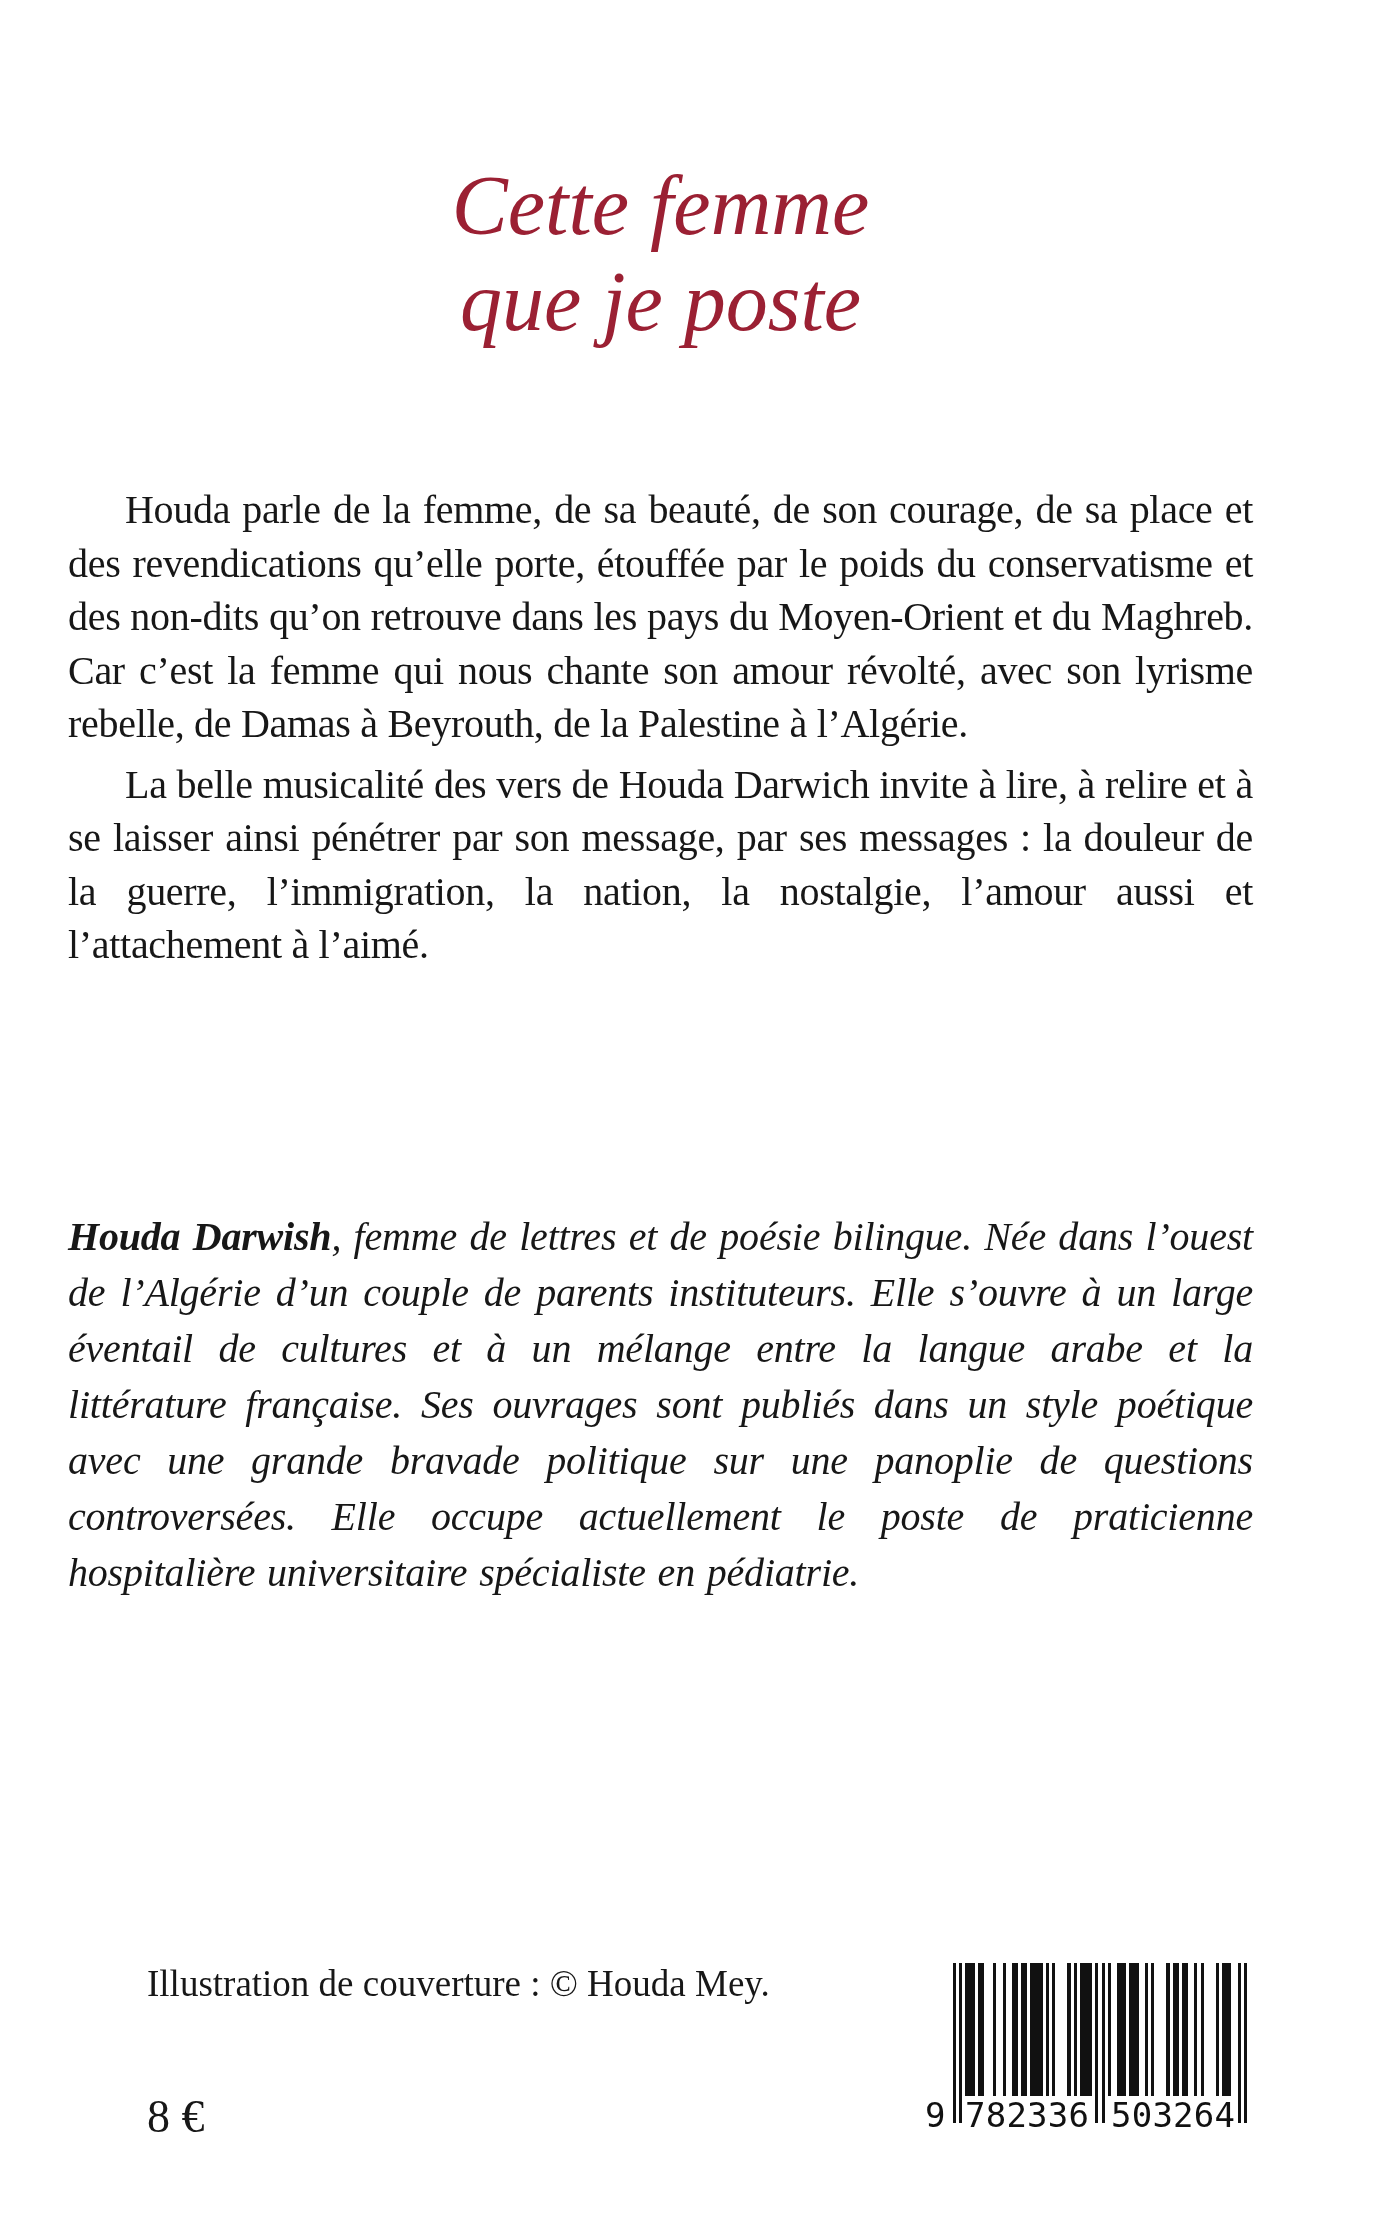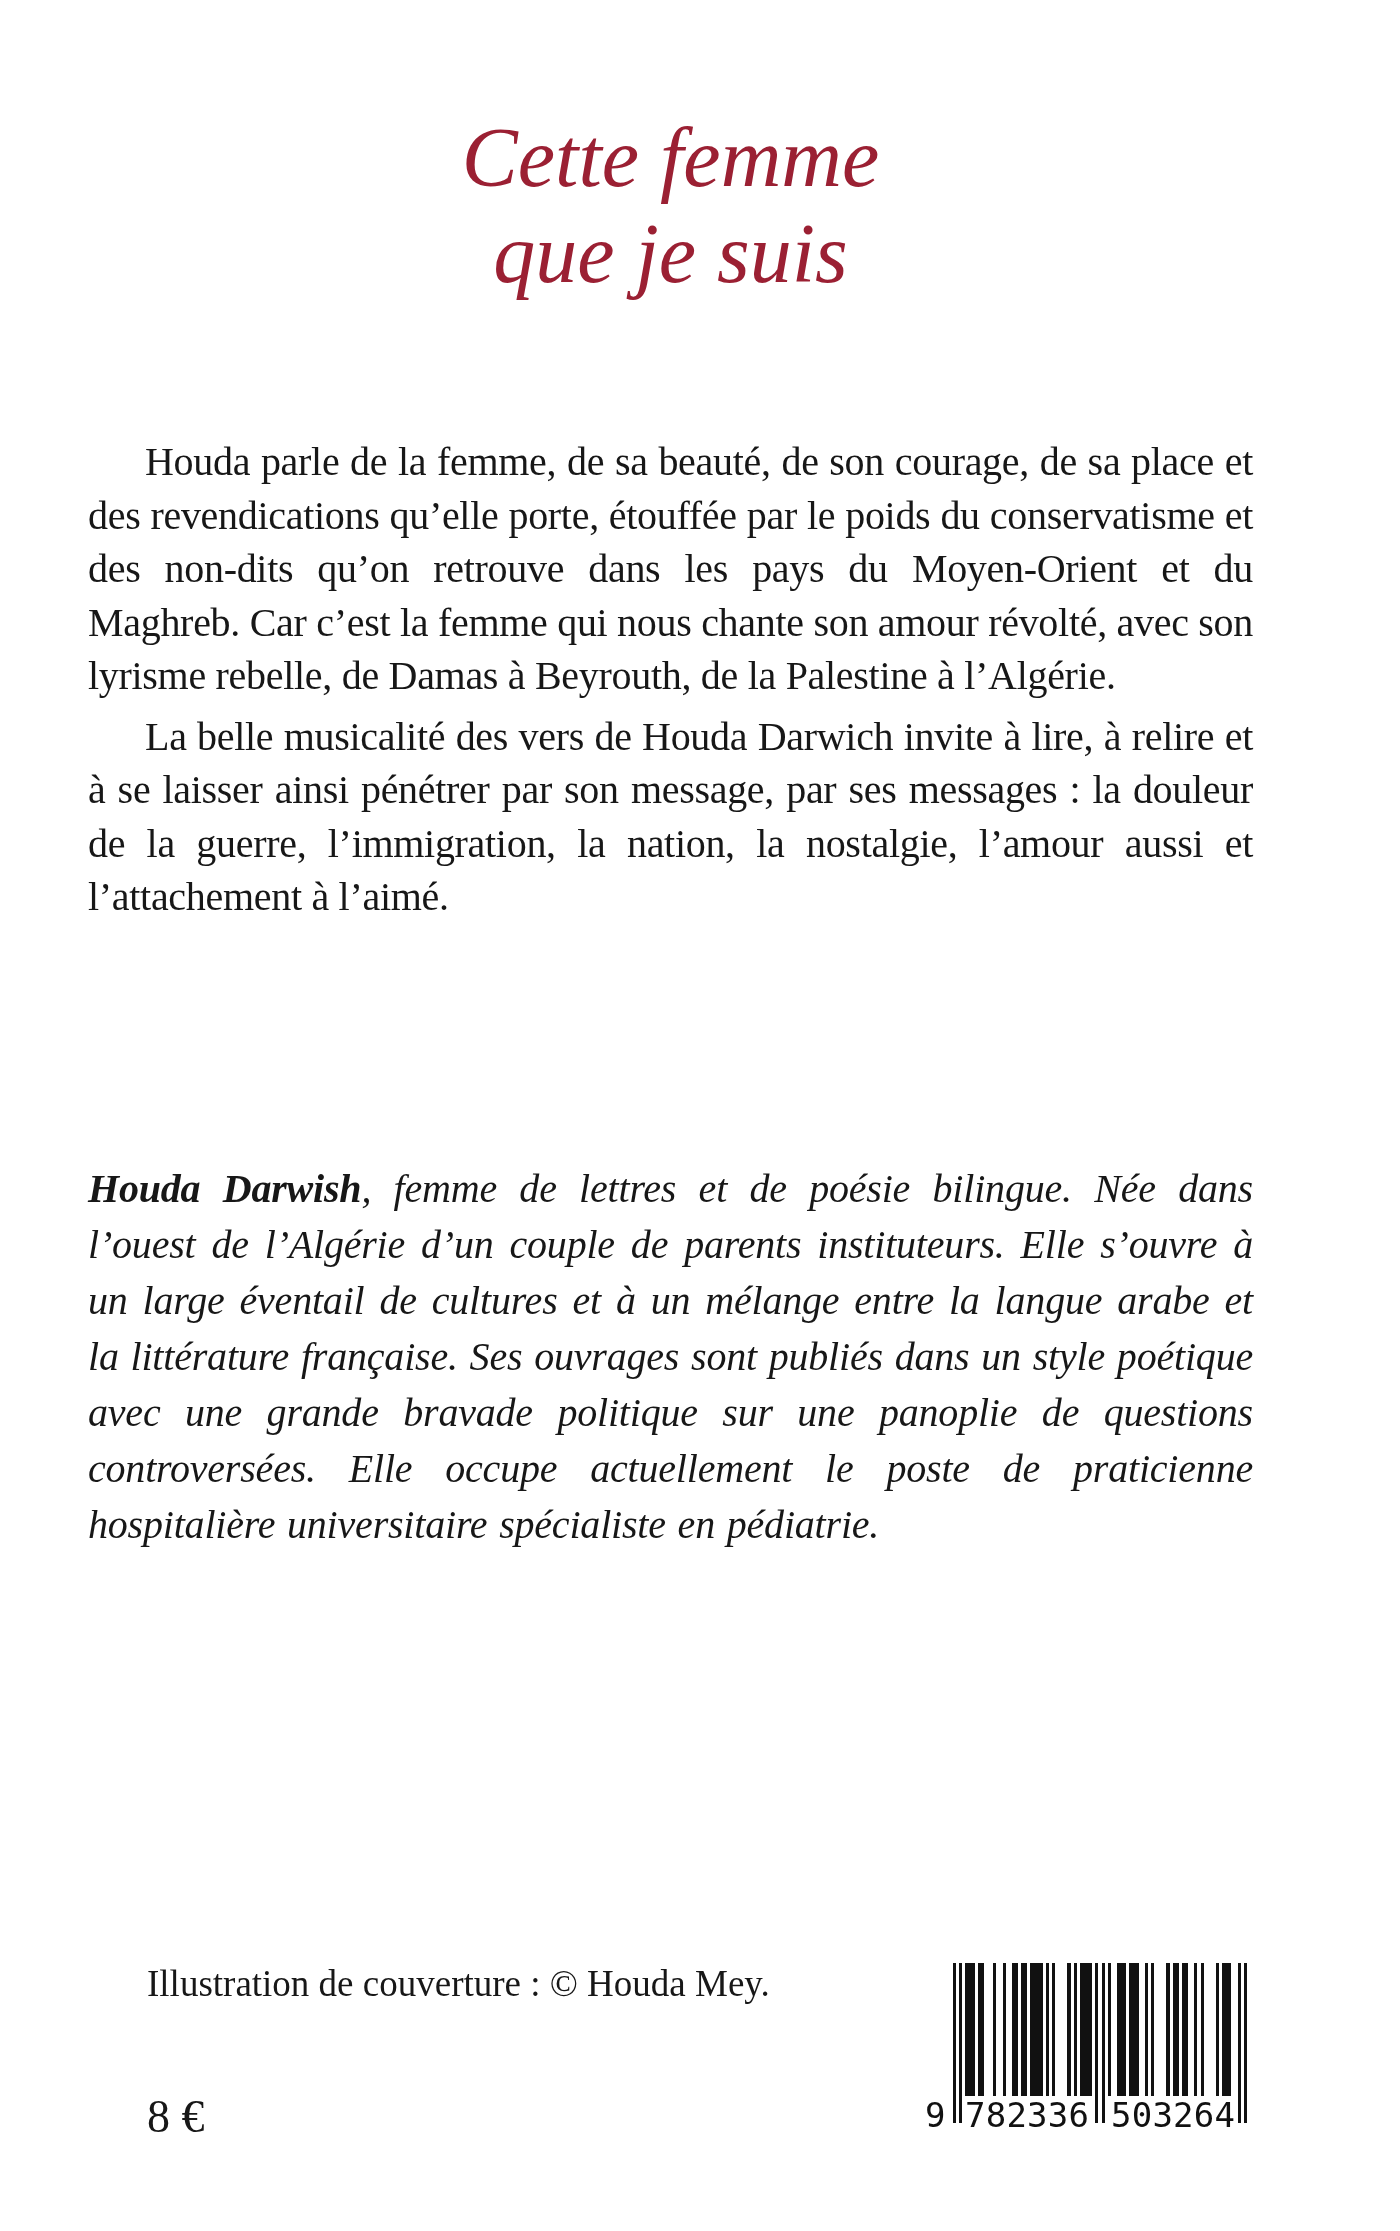--- a/index.html
+++ b/index.html
@@ -5,21 +5,21 @@
   html,body { margin:0; padding:0; background:#e8e8e8; }
   .cover {
     position:relative;
     width:1400px; height:2231px;
     margin:0 auto;
     background:#ffffff;
     font-family:"Liberation Serif", serif;
     color:#171717;
     overflow:hidden;
   }
-  .content { padding:0 147px 0 88px; }
+  .content { padding:0 147px 0 68px;margin-top:48px; }
 
   .title {
     padding-top:110px;
     text-align:center;
     font-style:italic;
     font-size:84px;
     line-height:96px;
     color:#9b2033;
   }
 
@@ -69,21 +69,21 @@
   .bc-g2 { position:absolute; left:158px; top:134px; width:124px; display:flex; justify-content:space-between; background:#fff; }
 </style>
 </head>
 <body>
 
 <div class="cover">
   <div class="content">
 
     <div class="title">
       <div>Cette femme</div>
-      <div>que je suis</div>
+      <div>que je poste</div>
     </div>
 
     <div class="review-block">
       <p class="review-para">Houda parle de la femme, de sa beauté, de son courage, de sa place et des revendications qu’elle porte, étouffée par le poids du conservatisme et des non-dits qu’on retrouve dans les pays du Moyen-Orient et du Maghreb. Car c’est la femme qui nous chante son amour révolté, avec son lyrisme rebelle, de Damas à Beyrouth, de la Palestine à l’Algérie.</p>
       <p class="review-para">La belle musicalité des vers de Houda Darwich invite à lire, à relire et à se laisser ainsi pénétrer par son message, par ses messages : la douleur de la guerre, l’immigration, la nation, la nostalgie, l’amour aussi et l’attachement à l’aimé.</p>
     </div>
 
     <p class="bio"><strong>Houda Darwish</strong><span>, femme de lettres et de poésie bilingue. Née dans l’ouest de l’Algérie d’un couple de parents instituteurs. Elle s’ouvre à un large éventail de cultures et à un mélange entre la langue arabe et la littérature française. Ses ouvrages sont publiés dans un style poétique avec une grande bravade politique sur une panoplie de questions controversées. Elle occupe actuellement le poste de praticienne hospitalière universitaire spécialiste en pédiatrie.</span></p>
 
   </div>

